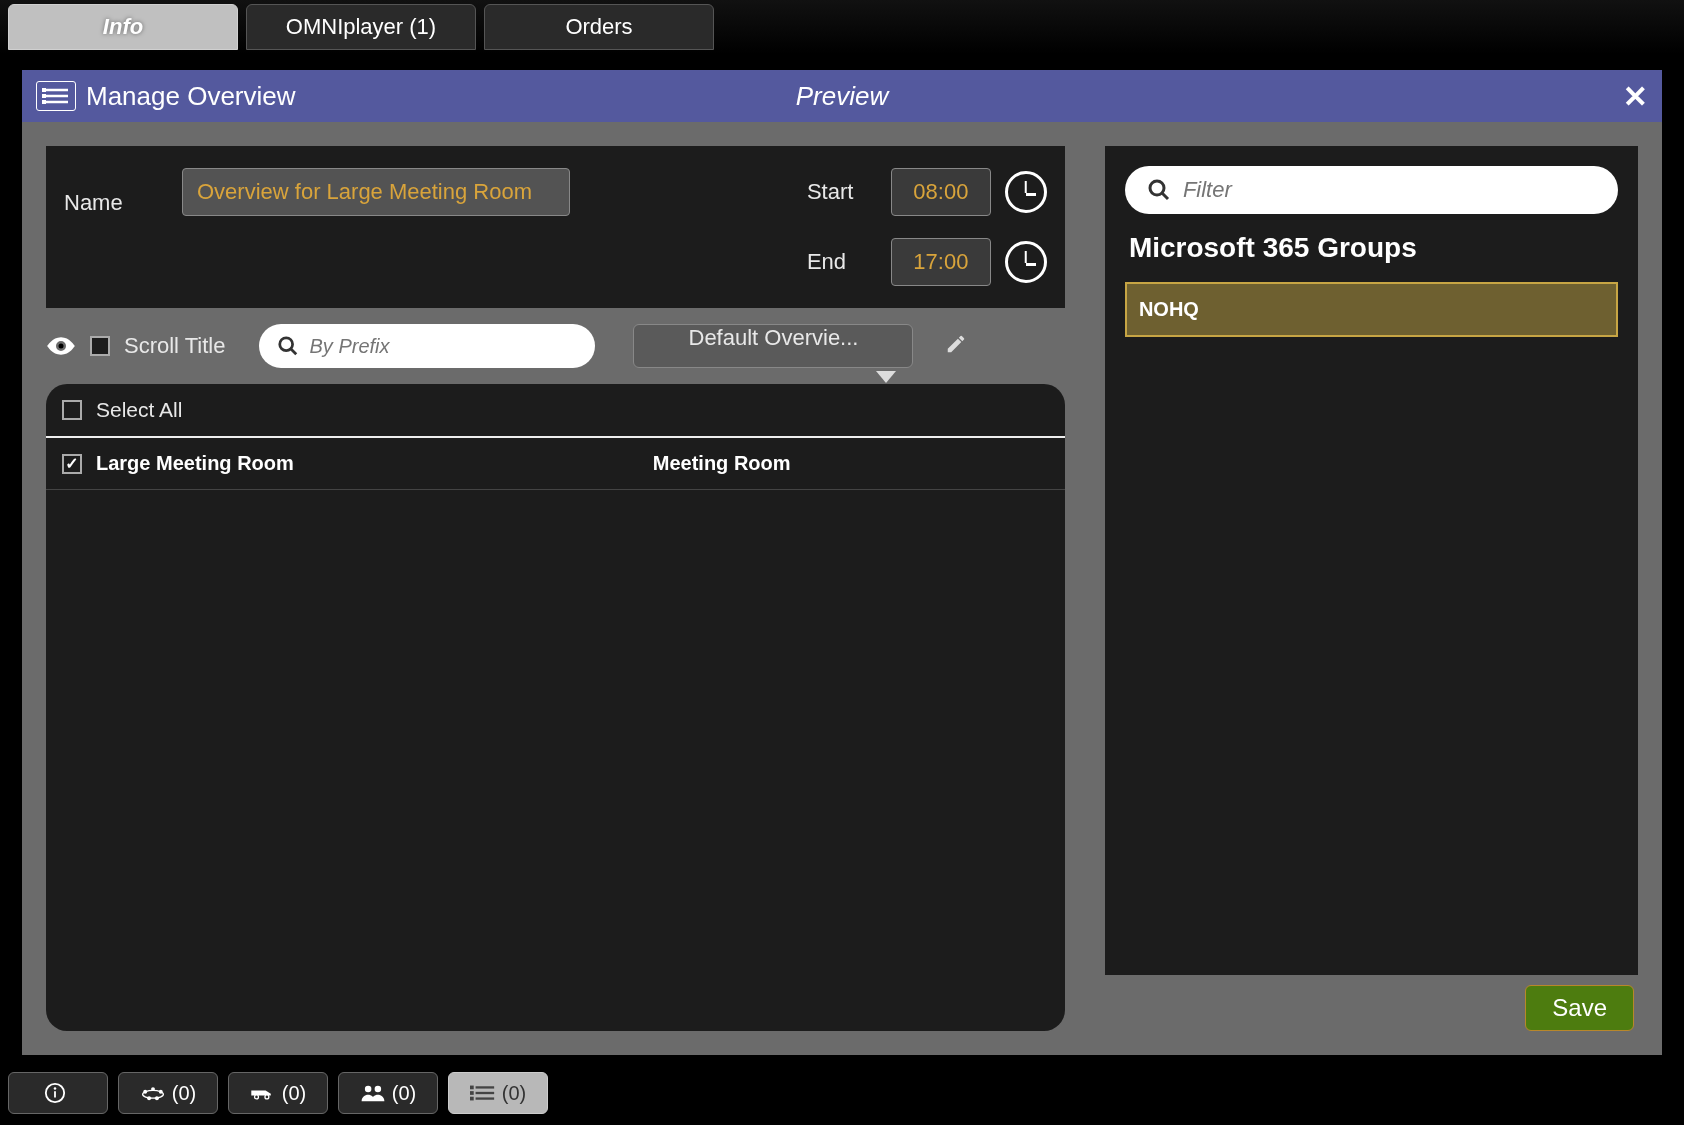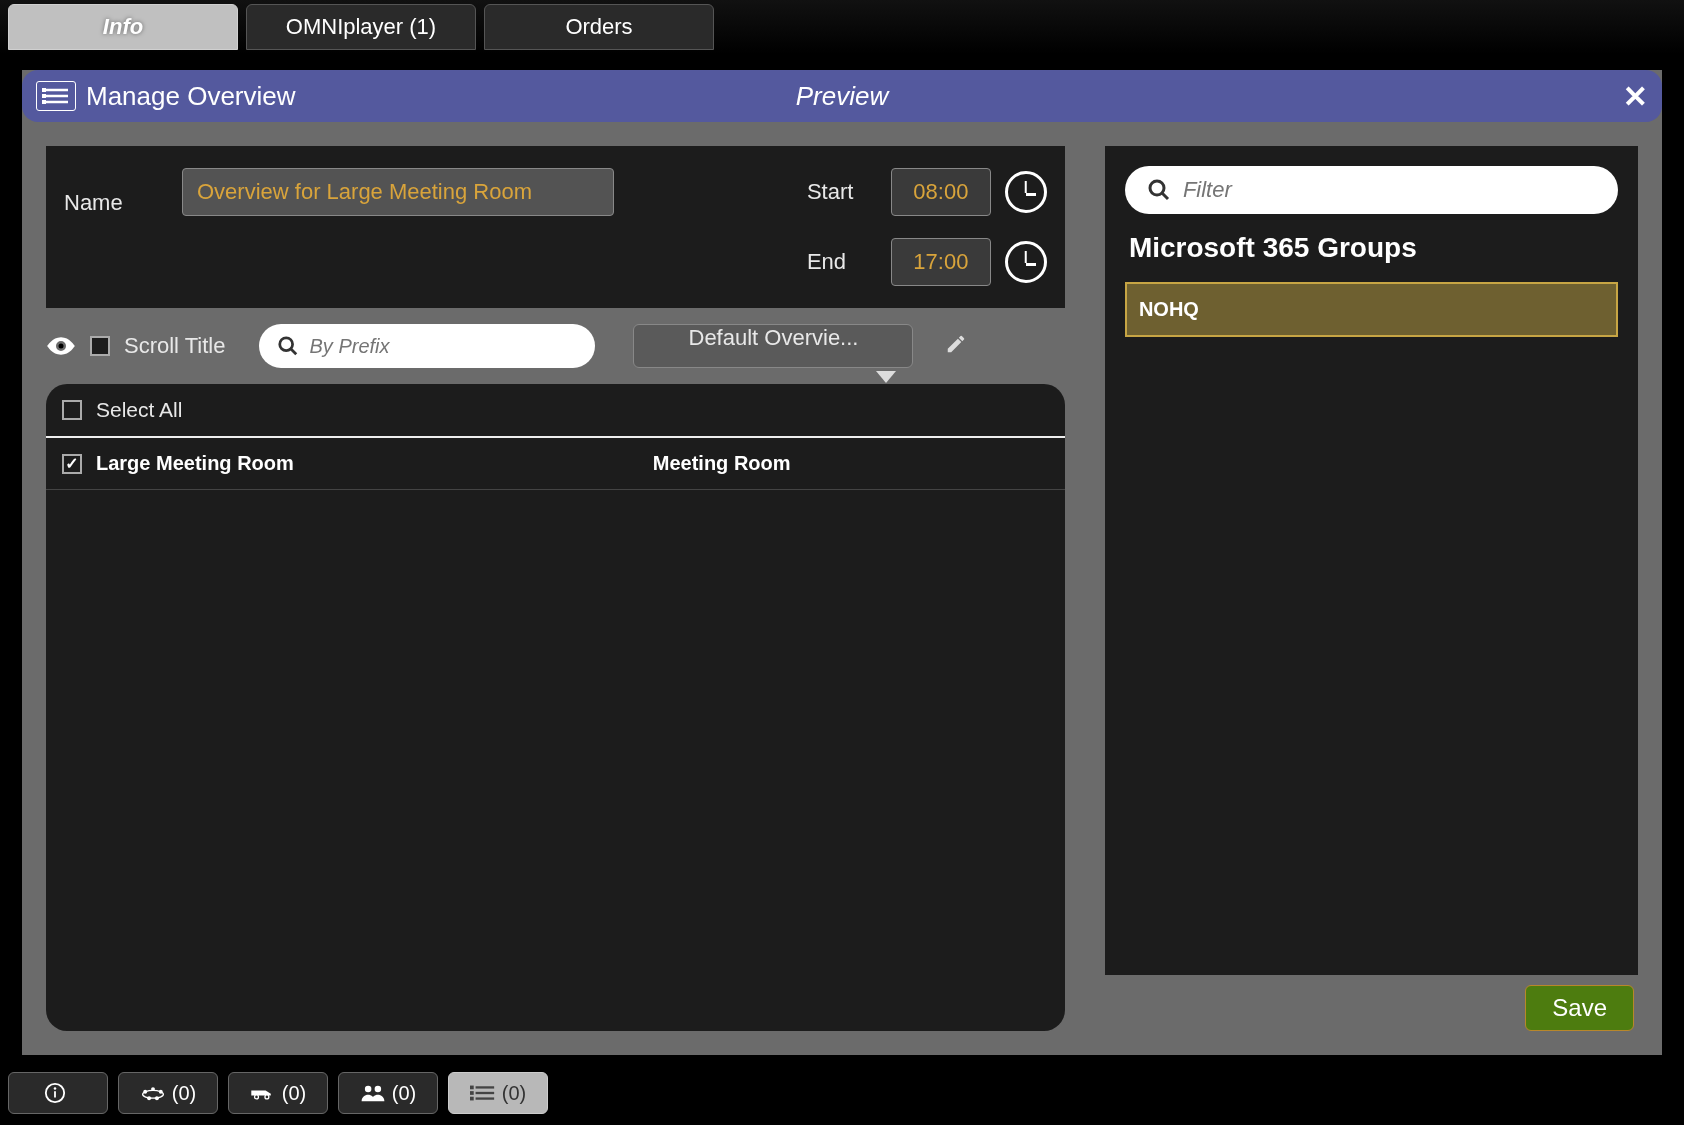--- a/index.html
+++ b/index.html
@@ -49,21 +49,20 @@
     flex-direction: column;
   }
   .wb-header {
     height: 52px;
     background: #54599e;
     display: flex;
     align-items: center;
     color: #fff;
     padding: 0 14px;
     position: relative;
-    border-radius: 16px;
   }
   .wb-header .list-icon {
     width: 40px; height: 30px; display:flex; align-items:center; justify-content:center;
     margin-right: 10px;
     border:1px solid #fff;
     border-radius:3px;
   }
   .wb-header .list-icon svg { width: 28px; height: 20px; }
   .wb-title { font-size: 26px; font-weight: 500; }
   .wb-preview { position:absolute; left:50%; transform:translateX(-50%); font-style: italic; font-size: 26px; font-weight:500; }
@@ -71,21 +70,21 @@
 
   .wb-body { flex:1; padding: 24px; display:flex; gap:40px; }
 
   .left-pane { flex: 0 0 64%; display:flex; flex-direction:column; gap:12px; }
   .right-pane { flex: 1; display:flex; flex-direction:column; }
 
   
   .dark-panel { background:#1c1c1c; padding:20px; }
   .form-label { color:#e8e8e8; font-size:22px; width:90px; }
   .name-input {
-    width: 432px; height: 48px;
+    width: 388px; height: 48px;
     background:#535353; border:1px solid #888; border-radius:4px;
     color:#d9a43b; font-size:22px; padding:0 14px;
   }
   .time-col { display:flex; flex-direction:column; gap:22px; margin-left:auto; }
   .time-row { display:flex; align-items:center; gap:14px; }
   .time-label { color:#e8e8e8; font-size:22px; width:70px; }
   .time-input {
     width:100px; height:48px; background:#3a3a3a; border:1px solid #888; border-radius:4px;
     color:#d9a43b; font-size:22px; text-align:center;
   }

